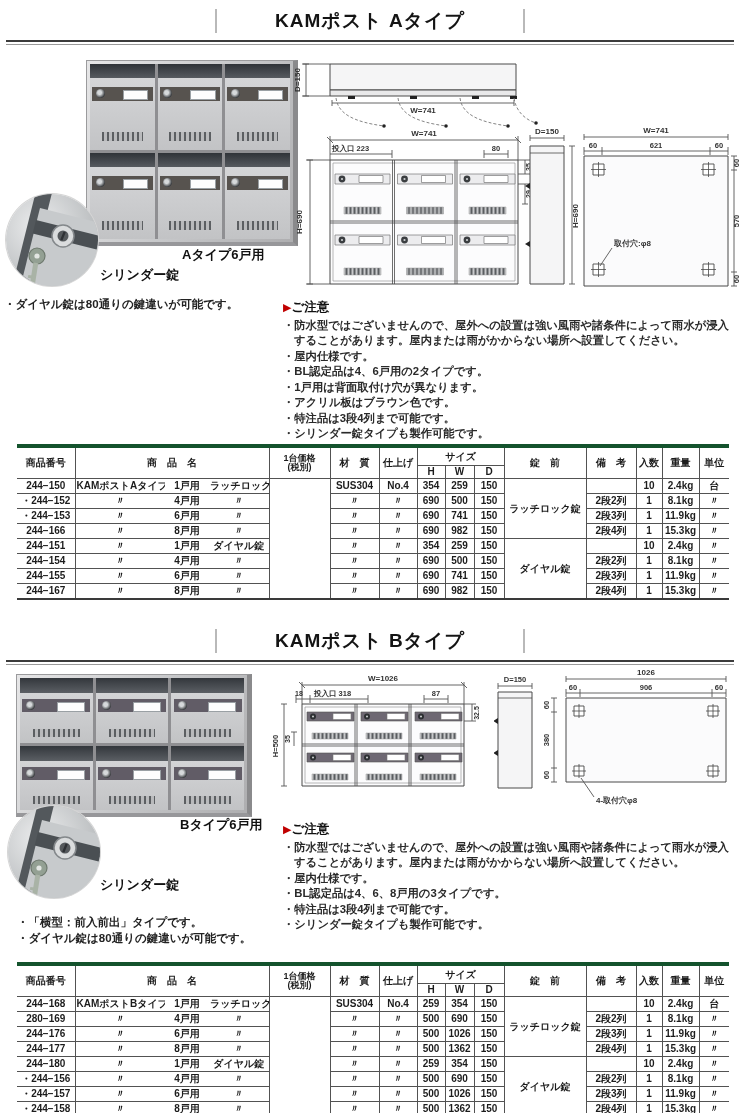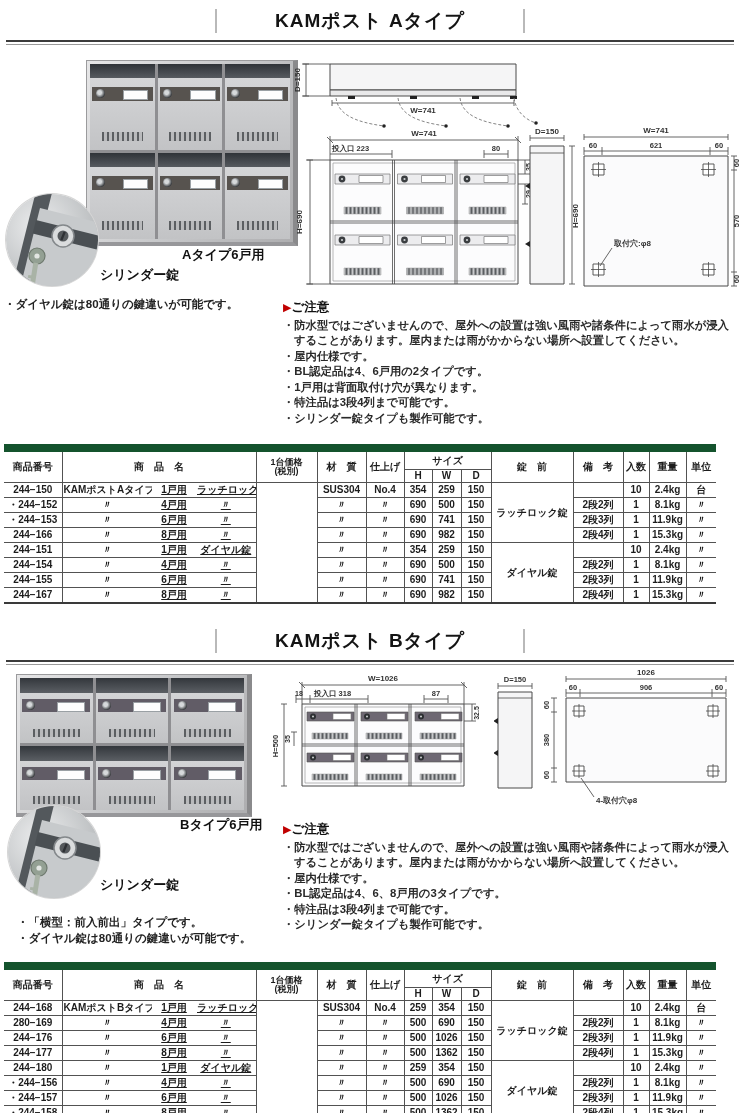--- a/index.html
+++ b/index.html
@@ -32,31 +32,31 @@
   .inset{border-radius:50%;background:radial-gradient(circle at 35% 35%,#ecedee,#bcbfc1 68%,#a0a3a5);
          overflow:hidden;box-shadow:0 0 0 1px #d5d5d5;}
   .bullets{font-size:11.5px;font-weight:700;color:#222;line-height:16px;}
   .bullets div{white-space:nowrap;}
   
   .caution{font-size:11.3px;font-weight:600;color:#2a2a2a;line-height:15.5px;}
   .caution .hd{font-size:12.5px;font-weight:700;color:#111;margin-bottom:2px;}
   .caution .arrow{font-size:11px;}
   .caution .itm{padding-left:11px;text-indent:-11px;}
   
-  table.spec{position:absolute;left:4px;width:712px;border-collapse:collapse;table-layout:fixed;
+  table.spec{position:absolute;left:17px;width:712px;border-collapse:collapse;table-layout:fixed;
              font-size:10px;font-weight:600;color:#1c1c1c;
-             border-top:8px solid #14532d;border-bottom:2px solid #3a3a3a;}
+             border-top:4px solid #14532d;border-bottom:2px solid #3a3a3a;}
   .spec td{border:1px solid #525252;text-align:center;padding:0 1px;height:14px;line-height:12px;
            white-space:nowrap;overflow:hidden;}
   .spec tr.h1 td{height:17px;}
   .spec tr.h2 td{height:12px;}
   .spec td.el{border-left:none;}
   .spec td.er{border-right:none;}
   .spec td.nr{border-right:none;}
-  .spec td.nl{border-left:none;text-decoration:underline;}
+  .spec td.nl{border-left:none;}
   .spec .ph div{font-size:9px;line-height:9.5px;font-weight:600;}
   
   svg text{fill:#333;font-weight:600;font-family:"Liberation Sans","DejaVu Sans",sans-serif;}
   svg line,svg path,svg rect,svg polyline{vector-effect:non-scaling-stroke;}
 </style>
 </head>
 <body>
 
 <div class="abs sec-title" style="top:8px;">
   <span class="vbar"></span>
@@ -334,20 +334,21 @@
   <text x="46" y="122" font-size="8" text-anchor="start">取付穴:φ8</text>
   <line x1="44" y1="124" x2="32" y2="142" stroke="#555" stroke-width="0.9"></line>
 </svg>
 
 <div class="abs caution" style="left:283px;top:300px;width:452px;">
   <div class="hd"><span class="arrow" style="color:#c00000">▶</span><span>ご注意</span></div>
   <div class="itm">・防水型ではございませんので、屋外への設置は強い風雨や諸条件によって雨水が浸入することがあります。屋内または雨がかからない場所へ設置してください。</div>
   <div class="itm">・屋内仕様です。</div>
   <div class="itm">・BL認定品は4、6戸用の2タイプです。</div>
   <div class="itm">・1戸用は背面取付け穴が異なります。</div>
+  <div class="itm">・アクリル板はブラウン色です。</div>
   <div class="itm">・特注品は3段4列まで可能です。</div>
   <div class="itm">・シリンダー錠タイプも製作可能です。</div>
 </div>
 
 <table class="spec" style="top:444px;">
   <colgroup>
       <col style="width:58px">
       <col style="width:90px">
       <col style="width:44px">
       <col style="width:60px">

